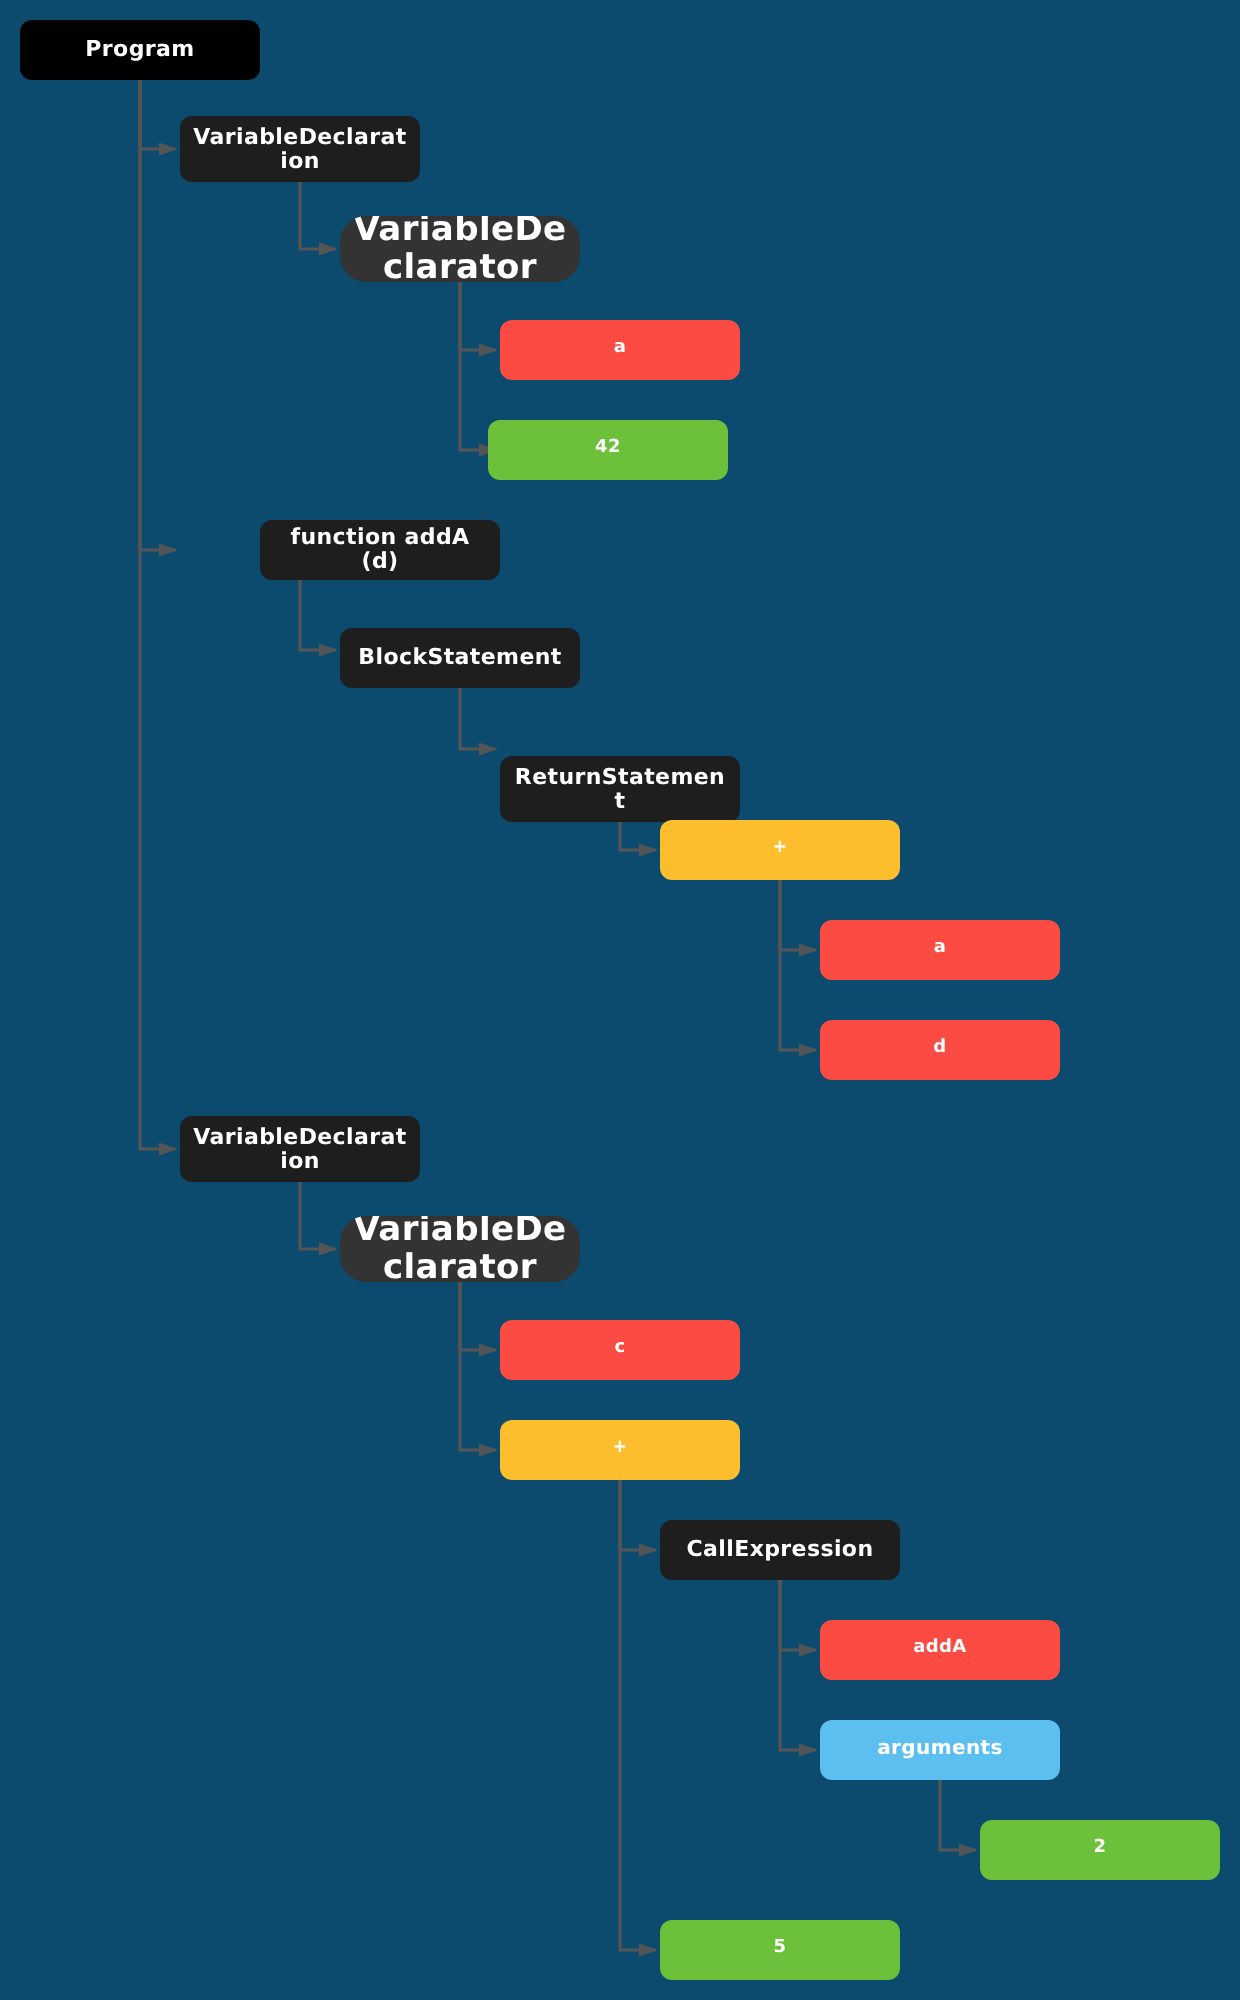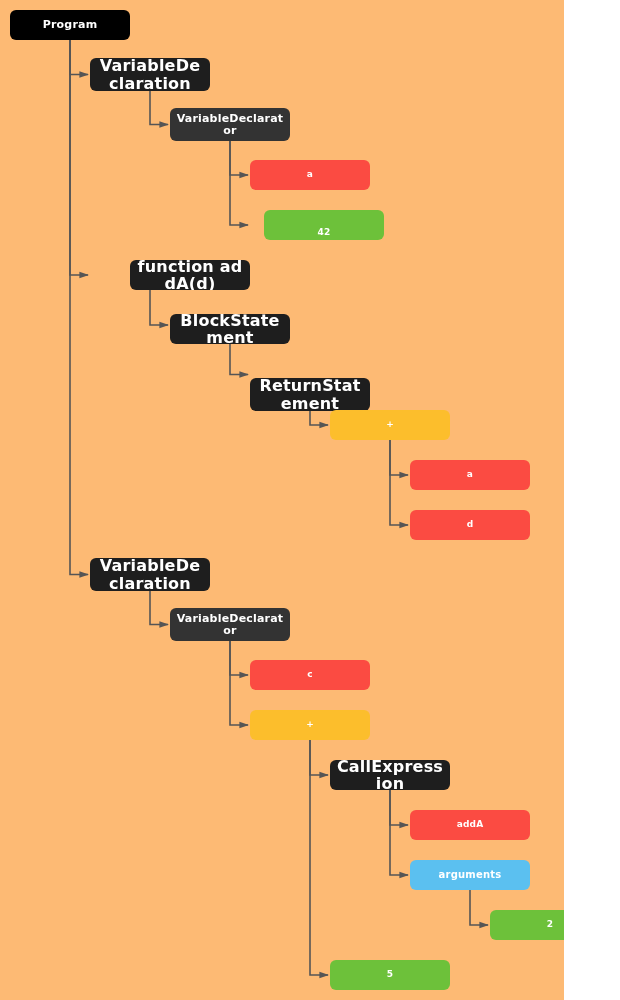--- a/index.html
+++ b/index.html
@@ -5,24 +5,24 @@
   html, body {
     margin: 0;
     padding: 0;
     background: #ffffff;
   }
   body {
     font-family: "DejaVu Sans", sans-serif;
   }
   #canvas {
     position: relative;
-    width: 564px;
+    width: 620px;
     height: 1000px;
     overflow: hidden;
-    background: #fdba74;
+    background: #0c4a6e;
   }
   #edge-layer {
     position: absolute;
     left: 0;
     top: 0;
     width: 620px;
     height: 1000px;
     pointer-events: none;
   }
   .node {
@@ -38,22 +38,22 @@
     overflow: hidden;
     padding: 2px 6px;
     letter-spacing: 0.2px;
   }
   .node-label {
     display: block;
     width: 100%;
     word-break: break-all;
   }
   .t-root      { background: #000000; font-size: 11px; font-weight: bold; }
-  .t-dark      { background: #1e1e1e; font-size: 16px; font-weight: bold; }
-  .t-gray      { background: #333333; font-size: 11px; font-weight: bold; }
+  .t-dark      { background: #1e1e1e; font-size: 11px; font-weight: bold; }
+  .t-gray      { background: #333333; font-size: 17px; font-weight: bold; border-radius: 13px; }
   .t-identifier{ background: #fb4b42; font-size: 9px;  font-weight: bold; }
   .t-literal   { background: #6dc13a; font-size: 9px;  font-weight: bold; }
   .t-operator  { background: #fcbe2c; font-size: 9px;  font-weight: bold; }
   .t-arguments { background: #5bc0f0; font-size: 10px; font-weight: bold; }
 </style>
 </head>
 <body>
 
 <div id="canvas">
   <svg id="edge-layer" viewBox="0 0 620 1000" xmlns="http://www.w3.org/2000/svg">
@@ -87,21 +87,21 @@
     </div>
     <div class="node t-dark" style="left: 90px; top: 58px; width: 120px; height: 33px;">
       <span class="node-label">VariableDeclaration</span>
     </div>
     <div class="node t-gray" style="left: 170px; top: 108px; width: 120px; height: 33px;">
       <span class="node-label">VariableDeclarator</span>
     </div>
     <div class="node t-identifier" style="left: 250px; top: 160px; width: 120px; height: 30px;">
       <span class="node-label">a</span>
     </div>
-    <div class="node t-literal" style="left: 264px; top: 210px; width: 120px; height: 30px; align-items: flex-end;">
+    <div class="node t-literal" style="left: 244px; top: 210px; width: 120px; height: 30px;">
       <span class="node-label">42</span>
     </div>
     <div class="node t-dark" style="left: 90px; top: 260px; width: 120px; height: 30px; margin-left: 40px;">
       <span class="node-label">function addA(d)</span>
     </div>
     <div class="node t-dark" style="left: 170px; top: 314px; width: 120px; height: 30px;">
       <span class="node-label">BlockStatement</span>
     </div>
     <div class="node t-dark" style="left: 250px; top: 358px; width: 120px; height: 33px; margin-top: 20px;">
       <span class="node-label">ReturnStatement</span>

